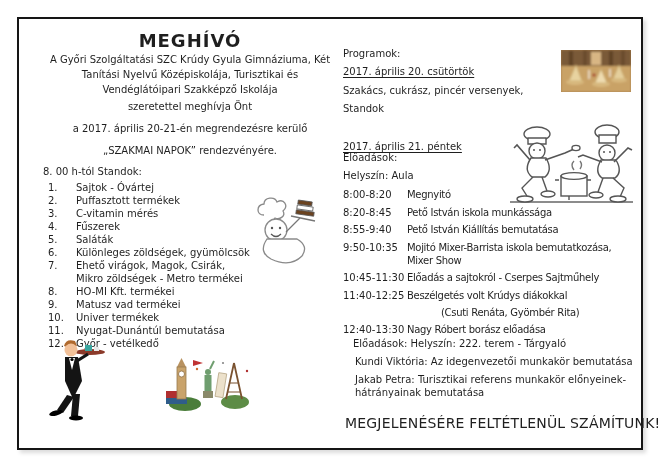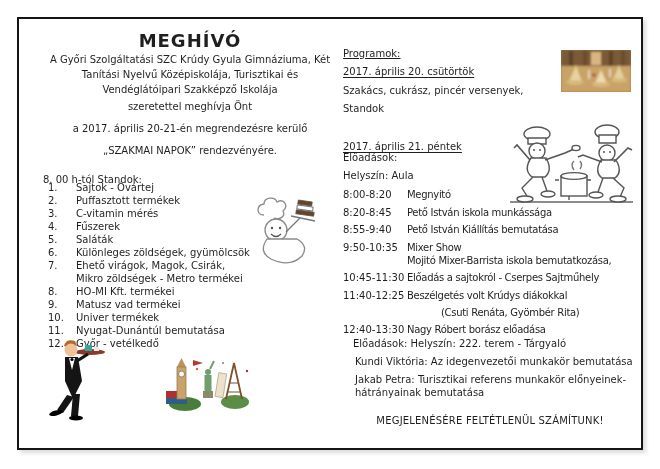--- a/index.html
+++ b/index.html
@@ -21,21 +21,21 @@
   .standlist{line-height:13px;}
   .standrow{display:flex;}
   .standrow .num{width:28px;flex:0 0 28px;}
   .sched{line-height:13px;}
   .schedrow{display:flex;margin-bottom:4.5px;}
   .schedrow .time{width:64px;flex:0 0 64px;}
   .schedrow .descwrap{letter-spacing:-0.3px;}
   .cont-indent{margin-left:34px;}
   .speakers{line-height:13px;margin-left:12px;}
   .speakers .sp{margin-bottom:4.5px;white-space:nowrap;}
-  .closing{font-size:10px;letter-spacing:0.2px;}
+  .closing{font-size:14px;letter-spacing:0.2px;}
   svg{display:block;}
 </style>
 </head>
 <body>
 
 <div class="page">
   <div class="sheet"></div>
 
   <div class="abs ctr leftcol-center title" style="top:30px;">MEGHÍVÓ</div>
 
@@ -44,21 +44,21 @@
     <div>Tanítási Nyelvű Középiskolája, Turisztikai és</div>
     <div>Vendéglátóipari Szakképző Iskolája</div>
   </div>
 
   <div class="abs ctr leftcol-center" style="top:101px;">szeretettel meghívja Önt</div>
 
   <div class="abs ctr leftcol-center" style="top:123px;">a 2017. április 20-21-én megrendezésre kerülő</div>
 
   <div class="abs ctr leftcol-center" style="top:145px;">„SZAKMAI NAPOK” rendezvényére.</div>
 
-  <div class="abs" style="left:43px;top:174px;">8. 00 h-tól Standok:</div>
+  <div class="abs" style="left:43px;top:166px;">8. 00 h-tól Standok:</div>
 
   <div class="abs standlist" style="left:48px;top:181px;width:240px;">
     <div class="standrow">
         <span class="num">1.</span>
         <span>Sajtok - Óvártej</span>
       </div>
     <div class="standrow">
         <span class="num">2.</span>
         <span>Puffasztott termékek</span>
       </div>
@@ -166,21 +166,21 @@
       <g stroke="#7a5230" stroke-width="1.8" fill="none">
         <path d="M71 6 L63 42 M71 6 L79 42"></path>
         <path d="M66 26 h10 M64 35 h14" stroke-width="1.2"></path>
       </g>
       <circle cx="34" cy="12" r="1.2" fill="#d06a2a"></circle>
       <circle cx="84" cy="14" r="1.2" fill="#b03030"></circle>
       <circle cx="60" cy="6" r="1.1" fill="#888"></circle>
     </svg>
   </div>
 
-  <div class="abs" style="left:343px;top:48px;text-decoration:underline;">Programok:</div>
+  <div class="abs" style="left:343px;top:48px;">Programok:</div>
 
   <div class="abs u" style="left:343px;top:66px;">2017. április 20. csütörtök</div>
 
   <div class="abs" style="left:343px;top:85px;">Szakács, cukrász, pincér versenyek,</div>
   <div class="abs" style="left:343px;top:103px;">Standok</div>
 
   <div class="abs u" style="left:343px;top:141px;text-align:right;">2017. április 21. péntek</div>
 
   <div class="abs" style="left:343px;top:152px;">Előadások:</div>
 
@@ -195,22 +195,22 @@
       <span class="time">8:20-8:45</span>
       <span class="descwrap"><span>Pető István iskola munkássága</span></span>
     </div>
     <div class="schedrow">
       <span class="time">8:55-9:40</span>
       <span class="descwrap"><span>Pető István Kiállítás bemutatása</span></span>
     </div>
     <div class="schedrow">
       <span class="time">9:50-10:35</span>
       <span class="descwrap">
+        <span style="display:block">Mojitó Mixer-Barrista iskola bemutatkozása,</span>
         <span style="display:block">Mixer Show</span>
-        <span style="display:block">Mojitó Mixer-Barrista iskola bemutatkozása,</span>
       </span>
     </div>
     <div class="schedrow">
       <span class="time">10:45-11:30</span>
       <span class="descwrap"><span>Előadás a sajtokról - Cserpes Sajtműhely</span></span>
     </div>
     <div class="schedrow">
       <span class="time">11:40-12:25</span>
       <span class="descwrap">
         <span style="display:block">Beszélgetés volt Krúdys diákokkal</span>

